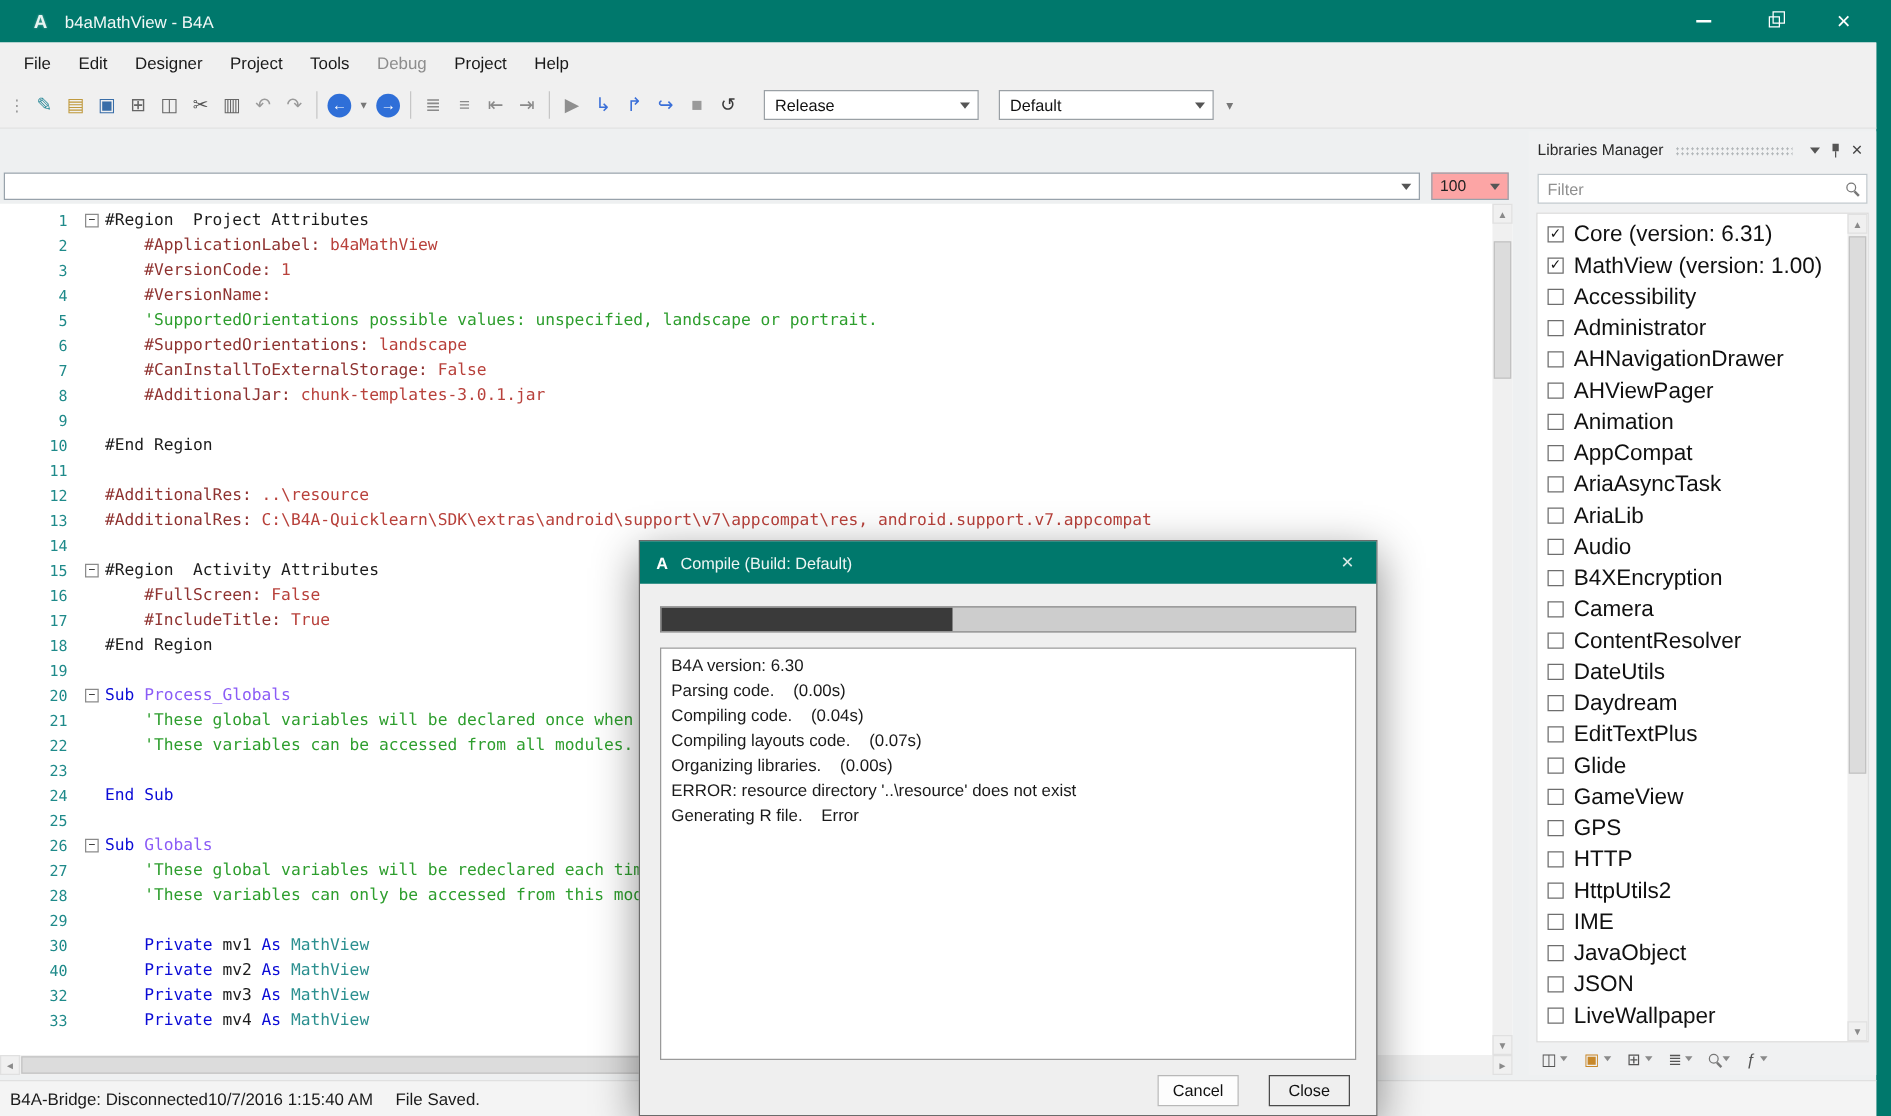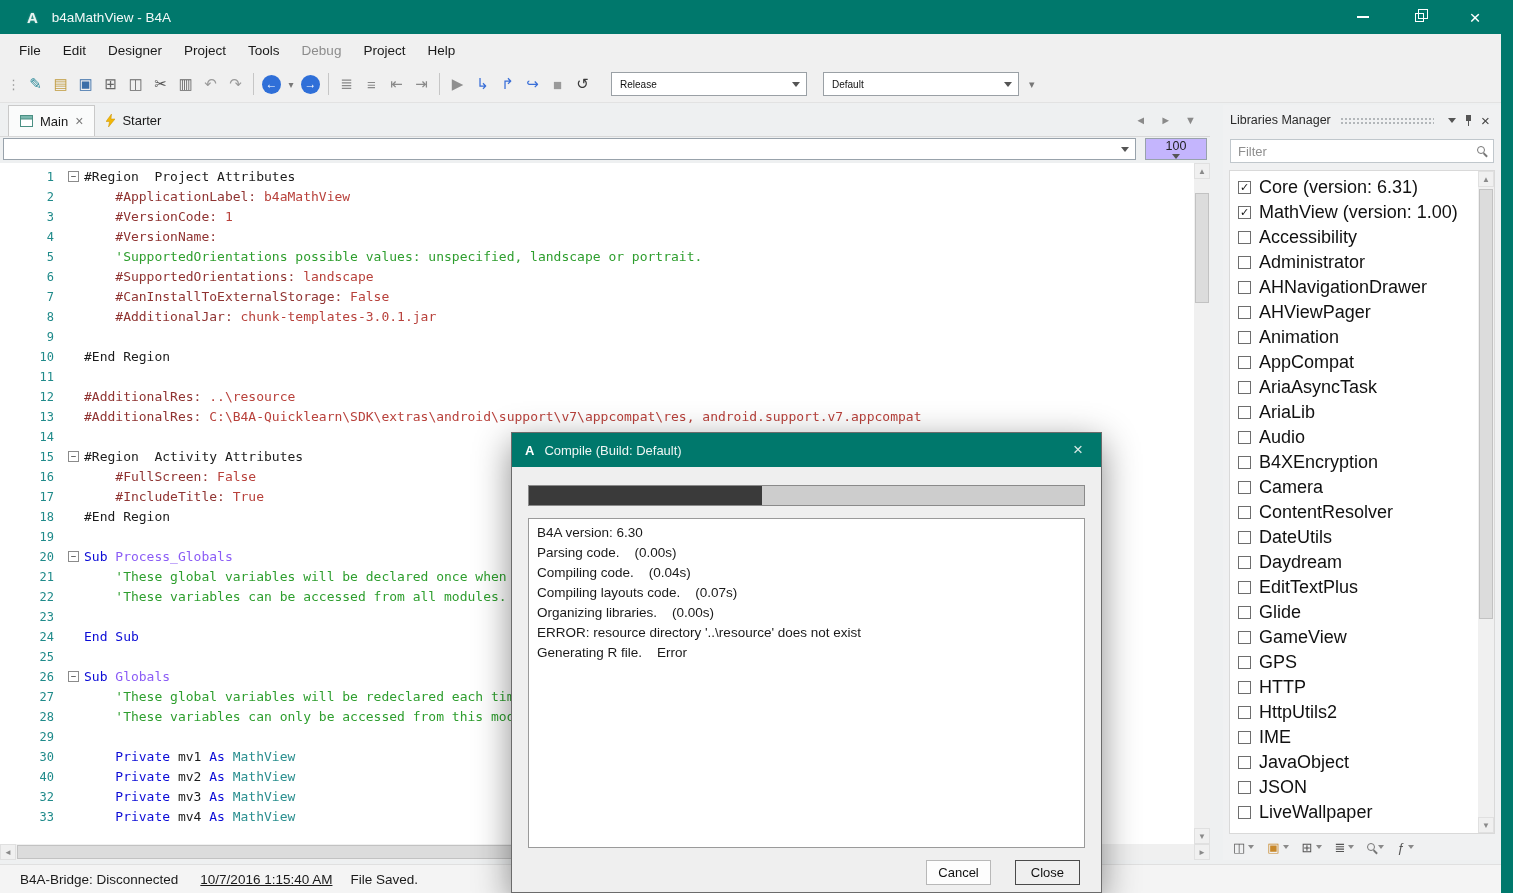--- a/index.html
+++ b/index.html
@@ -25,35 +25,35 @@
   .menu-item.dim{color:#8d8d8d;}
 
   
   .toolbar{position:absolute;left:0;top:66px;width:1501px;height:37px;background:#f0f0f0;display:flex;align-items:center;padding-left:4px;border-bottom:1px solid #e2e2e2;}
   .tb-grip{color:#9a9a9a;font-size:13px;margin:0 3px;}
   .tb-icons{display:flex;align-items:center;}
   .tb-btn{width:25px;height:25px;display:flex;align-items:center;justify-content:center;font-size:15px;}
   .tb-btn.small{width:14px;font-size:10px;}
   .tb-btn.circle{width:19px;height:19px;border-radius:50%;font-size:12px;margin:0 3px;}
   .tb-sep{width:1px;height:22px;background:#c6c6c6;margin:0 5px;}
-  .tb-combo{width:196px;height:24px;background:#fff;border:1px solid #9aa0a5;display:flex;align-items:center;justify-content:space-between;padding:0 6px 0 8px;font-size:10px;color:#111;margin-left:16px;}
+  .tb-combo{width:172px;height:24px;background:#fff;border:1px solid #9aa0a5;display:flex;align-items:center;justify-content:space-between;padding:0 6px 0 8px;font-size:13px;color:#111;margin-left:16px;}
   .caret-down{width:0;height:0;border-left:4px solid transparent;border-right:4px solid transparent;border-top:5px solid #555;}
   .tb-overflow{margin-left:10px;color:#777;font-size:11px;}
 
   
   .tabrow{position:absolute;left:0;top:103px;width:1210px;height:34px;background:#eef0f1;display:flex;align-items:flex-end;padding-left:8px;border-bottom:1px solid #d8d8d8;}
   .tab{height:31px;display:flex;align-items:center;padding:0 11px;font-size:13px;color:#1a1a1a;gap:7px;}
   .tab.active{background:#fafbfb;border:1px solid #c9c9c9;border-bottom:none;}
   .tab-close{color:#777;font-size:14px;line-height:1;}
   .tab-nav{margin-left:auto;display:flex;align-items:center;gap:14px;margin-right:14px;color:#8a8a8a;font-size:11px;height:100%;}
 
   
   .combo-row{position:absolute;left:0;top:137px;width:1210px;height:26px;display:flex;gap:9px;padding:1px 3px;background:#eef0f1;}
   .big-combo{flex:1;height:22px;background:#fff;border:1px solid #98a2ab;display:flex;align-items:center;justify-content:flex-end;padding-right:6px;}
-  .zoom-combo{width:62px;height:22px;background:#c4b5fd;border:1px solid #98a2ab;display:flex;align-items:center;justify-content:space-between;padding:0 6px;font-size:12.5px;color:#222;flex-direction:column;}
+  .zoom-combo{width:62px;height:22px;background:#fca5a5;border:1px solid #98a2ab;display:flex;align-items:center;justify-content:space-between;padding:0 6px;font-size:12.5px;color:#222;}
 
   
   .code-area{position:absolute;left:0;top:163px;width:1210px;height:681px;background:#fff;overflow:hidden;font-family:"DejaVu Sans Mono",monospace;font-size:13px;line-height:20px;padding:4px 0 0 8px;}
   .code-line{display:flex;height:20px;white-space:pre;}
   .gutter{width:58px;flex:none;text-align:right;padding-right:12px;color:#1f8a8a;font-size:12px;}
   .foldcol{width:18px;flex:none;position:relative;}
   .fold-box{position:absolute;left:2px;top:4px;width:11px;height:11px;border:1px solid #8b8b8b;background:#fff;color:#333;font-size:9px;line-height:9px;text-align:center;}
   .code-text{white-space:pre;}
   .c-plain{color:#1c1c1c;}
   .c-dir{color:#8f3331;}
@@ -70,22 +70,22 @@
   .v-thumb{position:absolute;left:1px;top:30px;width:14px;height:110px;background:#dcdcdc;border:1px solid #c2c2c2;}
   .h-scroll{position:absolute;left:0;top:844px;width:1210px;height:16px;background:#f0f0f0;display:flex;align-items:center;}
   .h-btn{width:16px;height:16px;flex:none;color:#8a8a8a;font-size:8px;display:flex;align-items:center;justify-content:center;border:1px solid #e0e0e0;}
   .h-thumb{width:1080px;height:14px;background:#dcdcdc;border:1px solid #c2c2c2;margin:0 1px;}
   .h-fill{flex:1;}
   .arr-up::before{content:"▲";} .arr-down::before{content:"▼";}
   .arr-left::before{content:"◄";} .arr-right::before{content:"►";}
 
   
   .statusbar{position:absolute;left:0;bottom:0;width:1501px;height:29px;background:#f4f4f4;border-top:1px solid #e0e0e0;display:flex;align-items:center;font-size:13.5px;color:#1a1a1a;}
-  .sb-bridge{margin-left:20px;}
-  .sb-time{margin-left:22px;text-decoration:underline;}
+  .sb-bridge{margin-left:8px;}
+  .sb-time{}
   .sb-file{margin-left:18px;}
 
   
   .dialog{position:absolute;left:511px;top:432px;width:591px;height:461px;background:#efefef;border:1px solid #6b6b6b;box-shadow:0 10px 34px rgba(0,0,0,.45);z-index:50;display:flex;flex-direction:column;}
   .dlg-title{height:34px;background:#00786c;display:flex;align-items:center;flex:none;}
   .dlg-logo{margin-left:13px;font-weight:bold;font-size:13px;color:#fff;}
   .dlg-title-text{margin-left:10px;font-size:13px;color:#eef6f4;}
   .dlg-close{margin-left:auto;width:46px;text-align:center;color:#d9e9e6;font-size:17px;}
   .dlg-body{flex:1;position:relative;padding:18px 16px 0 16px;}
   .progress{height:21px;border:1px solid #8a8a8a;background:#cdcdcd;position:relative;overflow:hidden;}
@@ -191,41 +191,20 @@
       <span>Release</span>
       <span class="caret-down"></span>
     </div>
     <div class="tb-combo">
       <span>Default</span>
       <span class="caret-down"></span>
     </div>
     <span class="tb-overflow">▾</span>
   </div>
 
-  <div class="tabrow">
-    <div class="tab active">
-      <svg class="tab-ico" width="13" height="12" viewBox="0 0 13 12">
-          <rect x="0.5" y="0.5" width="12" height="11" fill="#ffffff" stroke="#4a8f83"></rect>
-          <rect x="0.5" y="0.5" width="12" height="3.5" fill="#7ab8ae" stroke="#4a8f83"></rect>
-        </svg>
-      <span>Main</span>
-      <span class="tab-close x-icon"></span>
-    </div>
-    <div class="tab">
-      <svg class="tab-ico" width="9" height="13" viewBox="0 0 9 13">
-          <path d="M5.5 0 L0 7.5 H3.5 L2.5 13 L9 5 H5 Z" fill="#f2b705" stroke="#c89000" stroke-width="0.5"></path>
-        </svg>
-      <span>Starter</span>
-    </div>
-    <div class="tab-nav">
-      <span class="arr-left"></span>
-      <span class="arr-right"></span>
-      <span class="arr-down"></span>
-    </div>
-  </div>
 
   <div class="combo-row">
     <div class="big-combo">
       <span class="caret-down"></span>
     </div>
     <div class="zoom-combo">
       <span>100</span>
       <span class="caret-down"></span>
     </div>
   </div>

